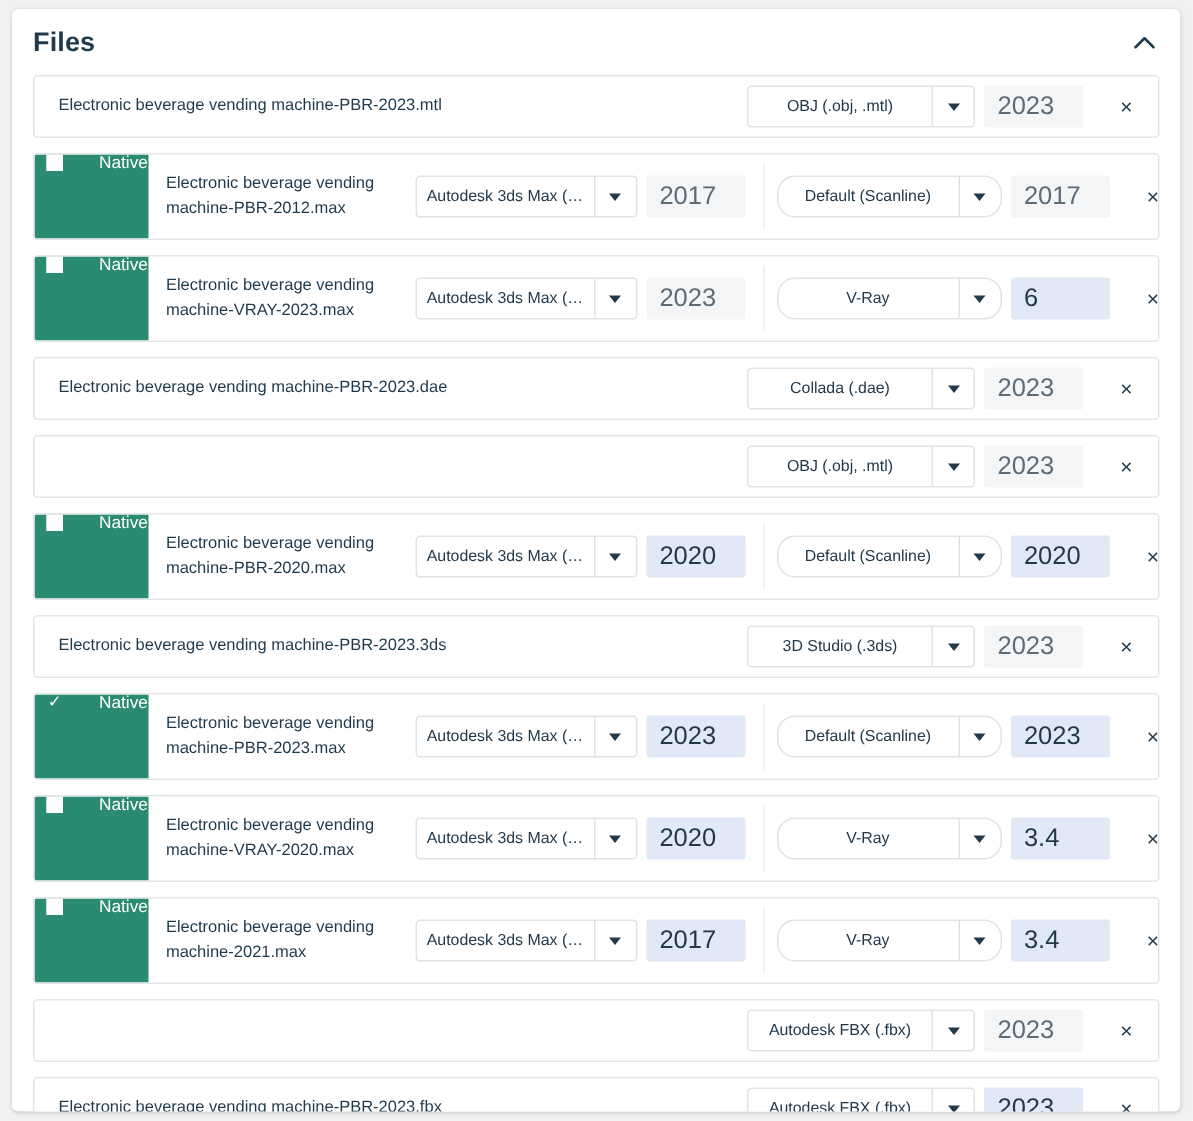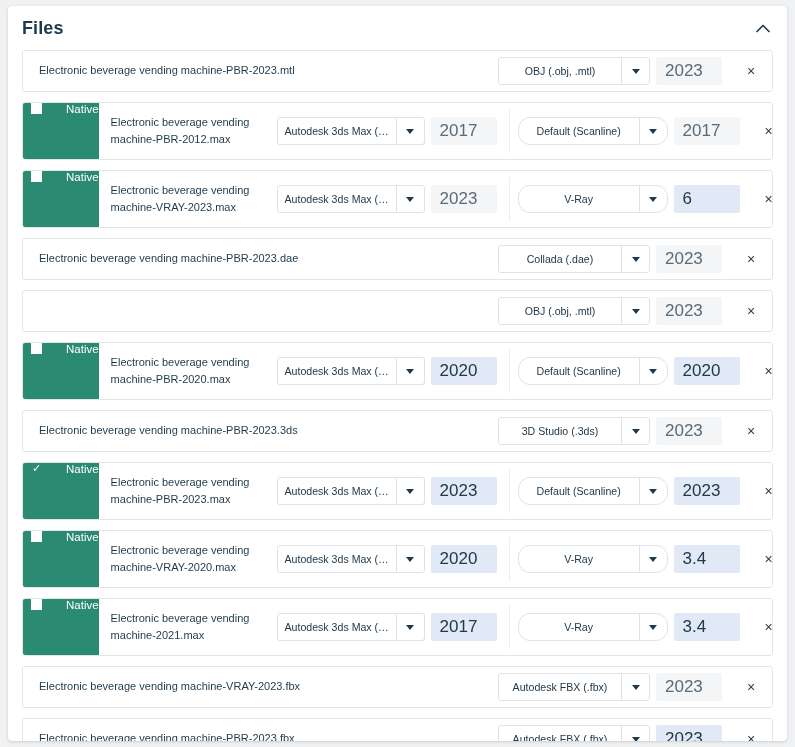--- a/index.html
+++ b/index.html
@@ -526,25 +526,20 @@
             <div class="numfield active">
               <span>3.4</span>
             </div>
           </div>
           <div class="closebtn">
             <span>×</span>
           </div>
         </div>
       </div>
       <div class="row">
-        <div class="fname">
-          <div>
-            <span>Electronic beverage vending machine-VRAY-2023.fbx</span>
-          </div>
-        </div>
         <div class="controls">
           <div class="group">
             <div class="select sel-format-wide">
               <span class="val">Autodesk FBX (.fbx)</span>
               <span class="arrow">
                 <span class="caret"></span>
               </span>
             </div>
             <div class="numfield dim">
               <span>2023</span>

